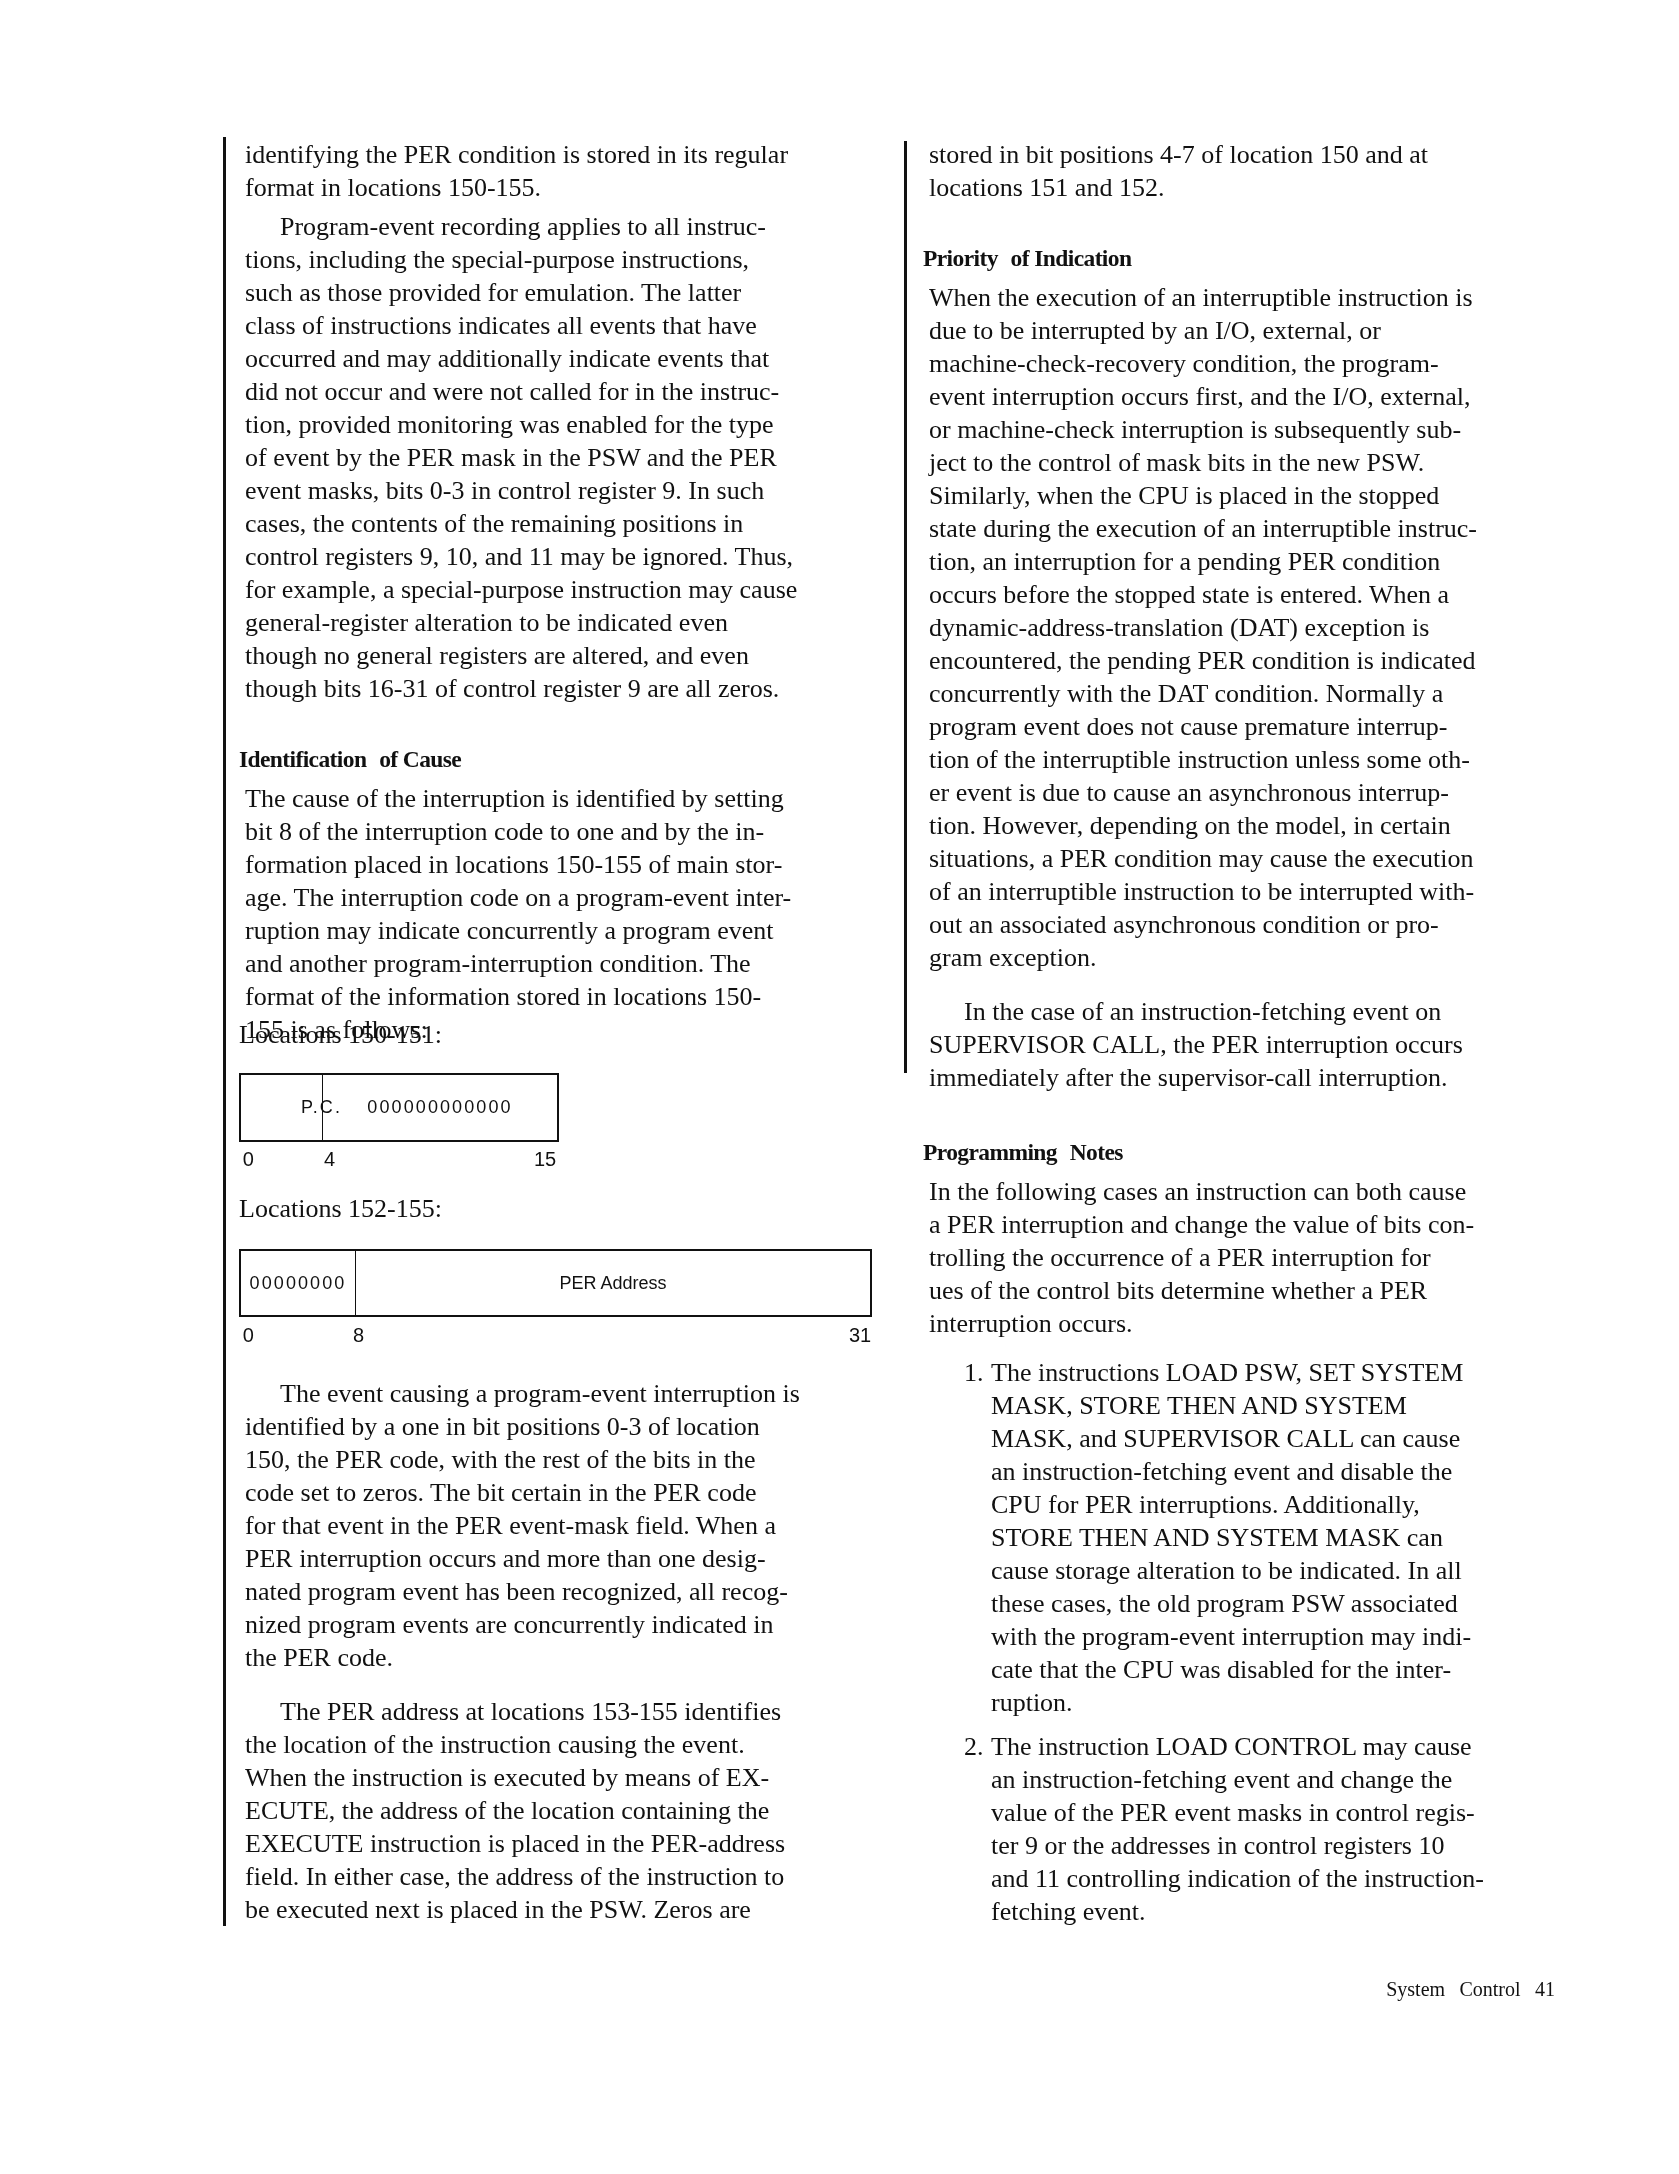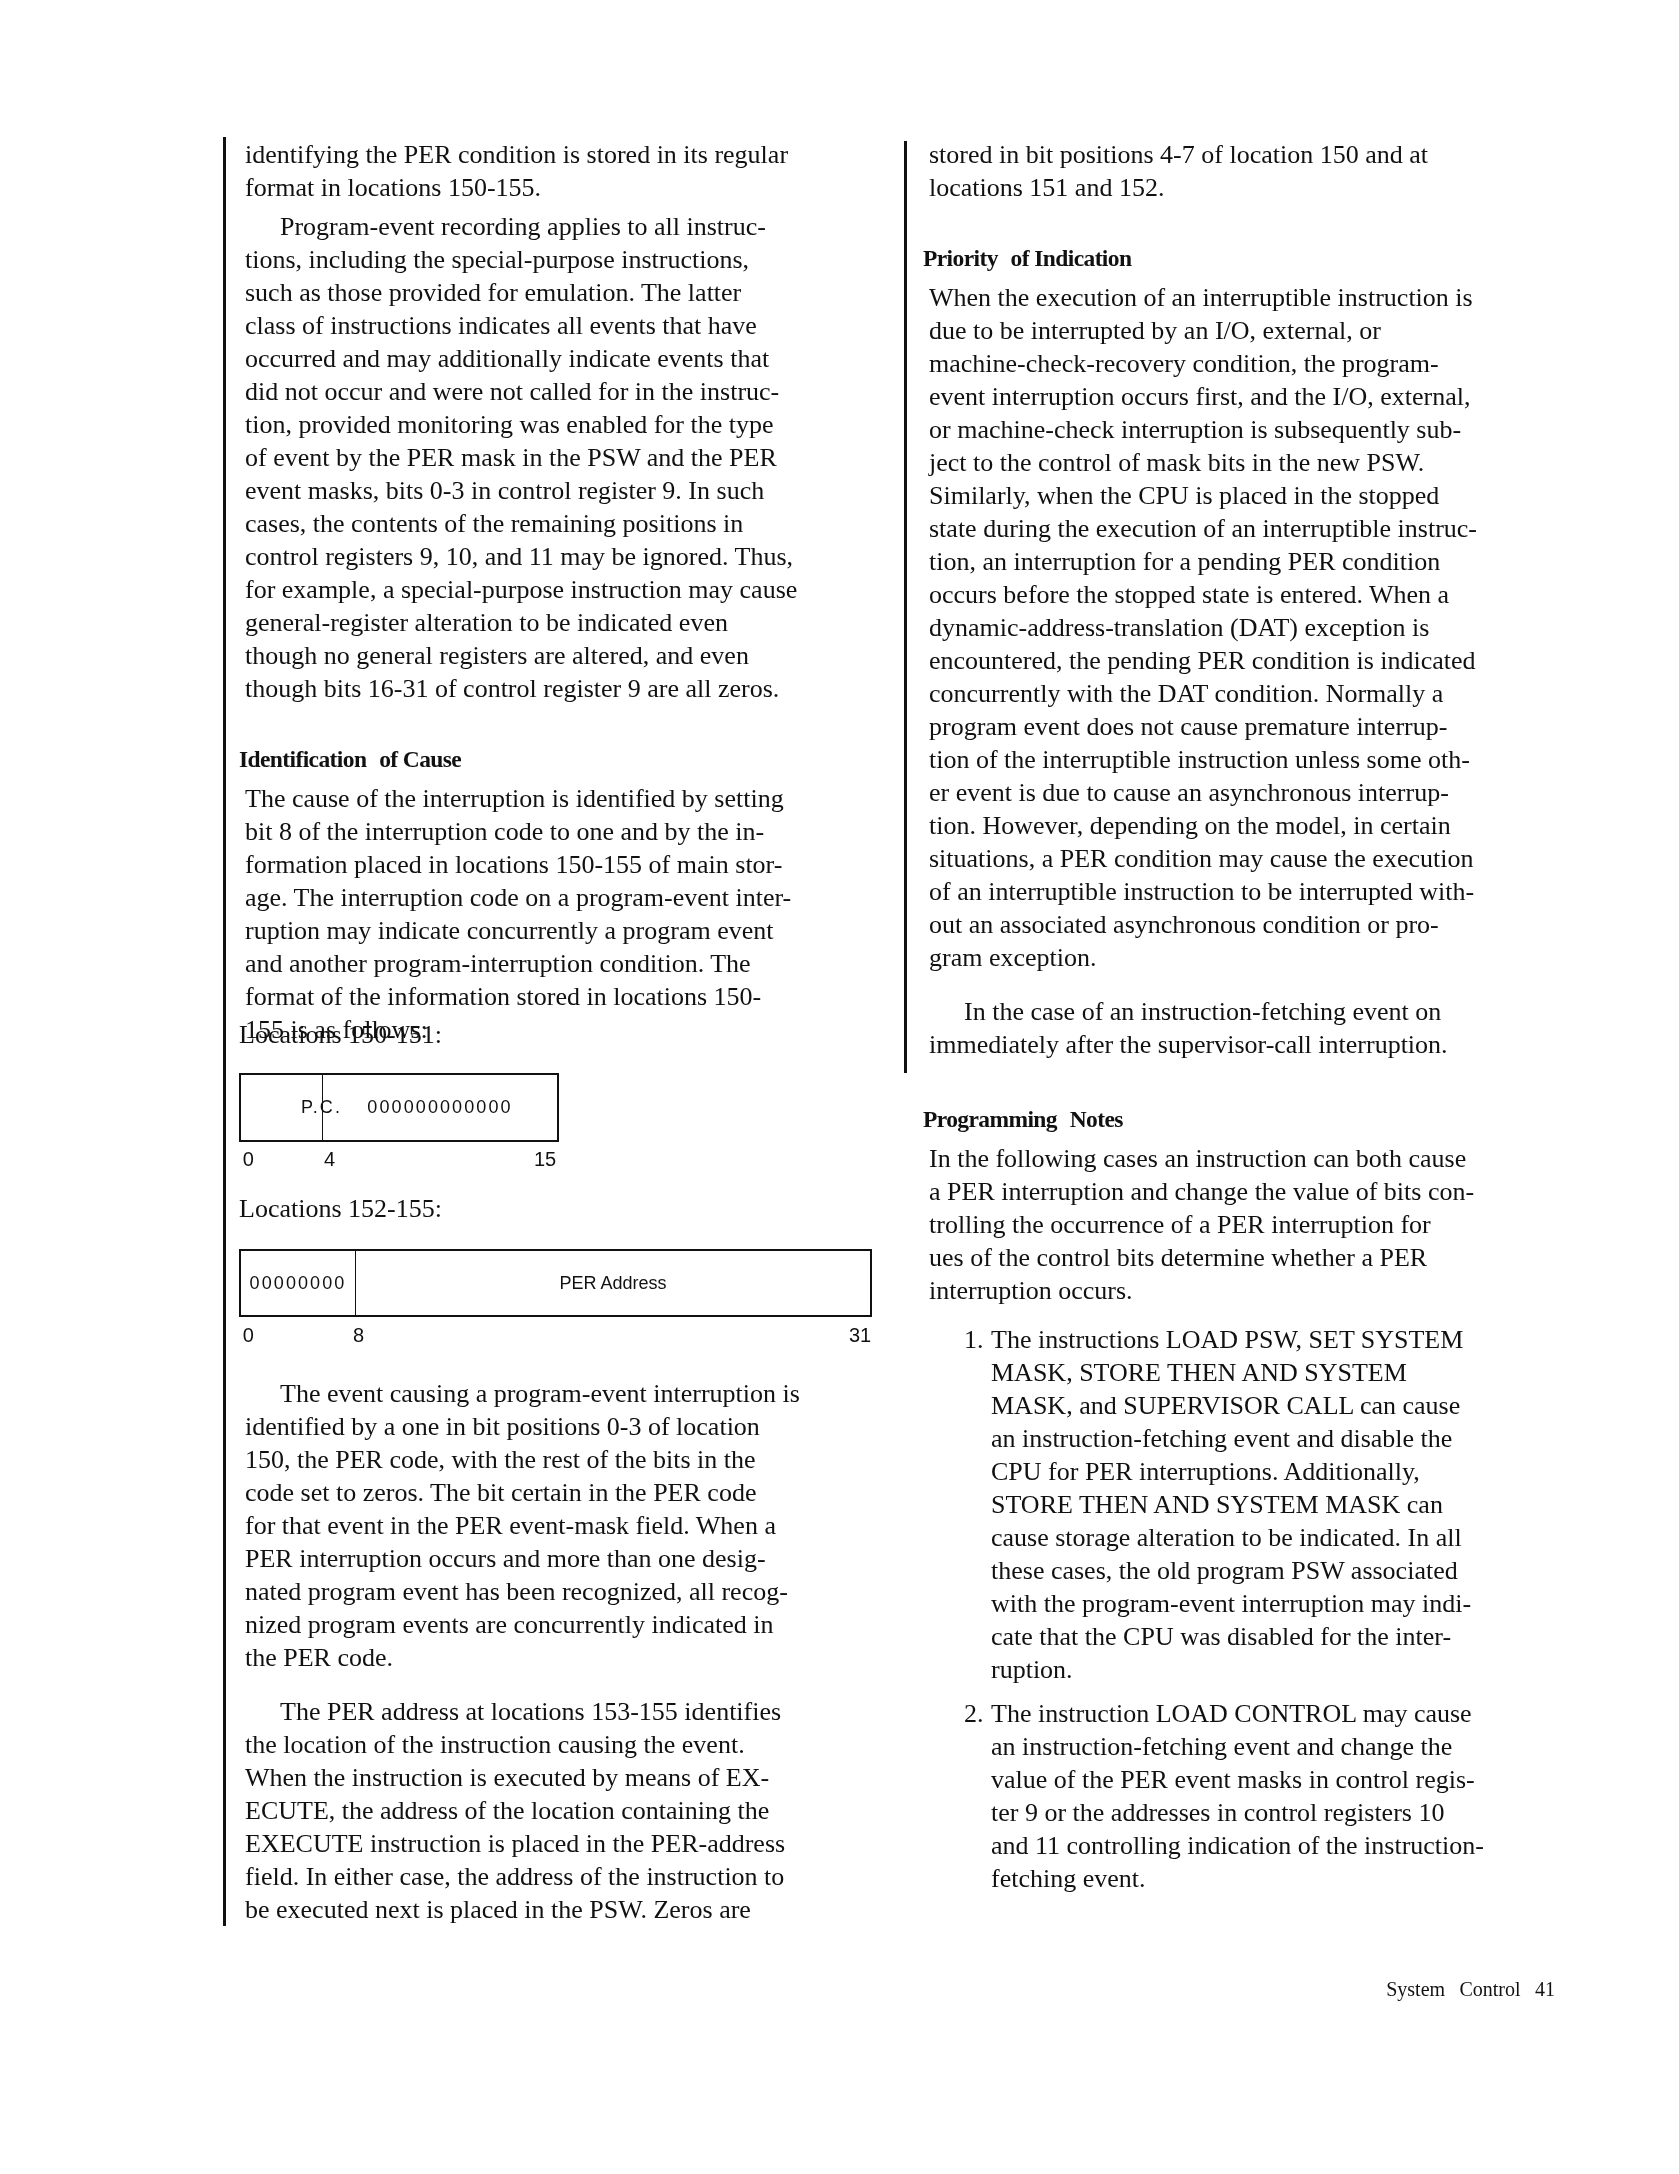--- a/index.html
+++ b/index.html
@@ -184,20 +184,21 @@
     <span class="line">er event is due to cause an asynchronous interrup-</span>
     <span class="line">tion. However, depending on the model, in certain</span>
     <span class="line">situations, a PER condition may cause the execution</span>
     <span class="line">of an interruptible instruction to be interrupted with-</span>
     <span class="line">out an associated asynchronous condition or pro-</span>
     <span class="line">gram exception.</span>
   </p>
   <div class="gap-sm"></div>
   <p>
     <span class="line" style="padding-left:35px">In the case of an instruction-fetching event on</span>
+    <span class="line">SUPERVISOR CALL, the PER interruption occurs</span>
     <span class="line">immediately after the supervisor-call interruption.</span>
   </p>
   <div style="height:36px"></div>
   <div class="heading">
     <span>Programming</span><span class="gap"></span>
     <span>Notes</span>
   </div>
   <p>
     <span class="line">In the following cases an instruction can both cause</span>
     <span class="line">a PER interruption and change the value of bits con-</span>

